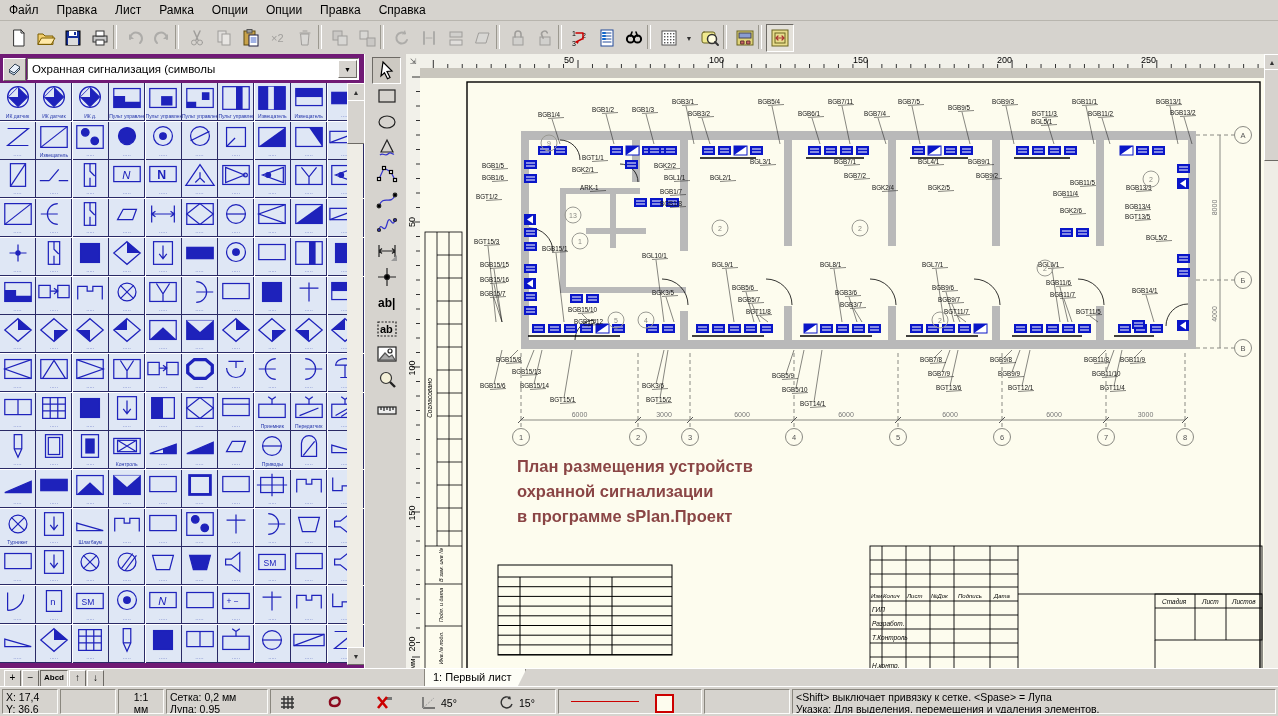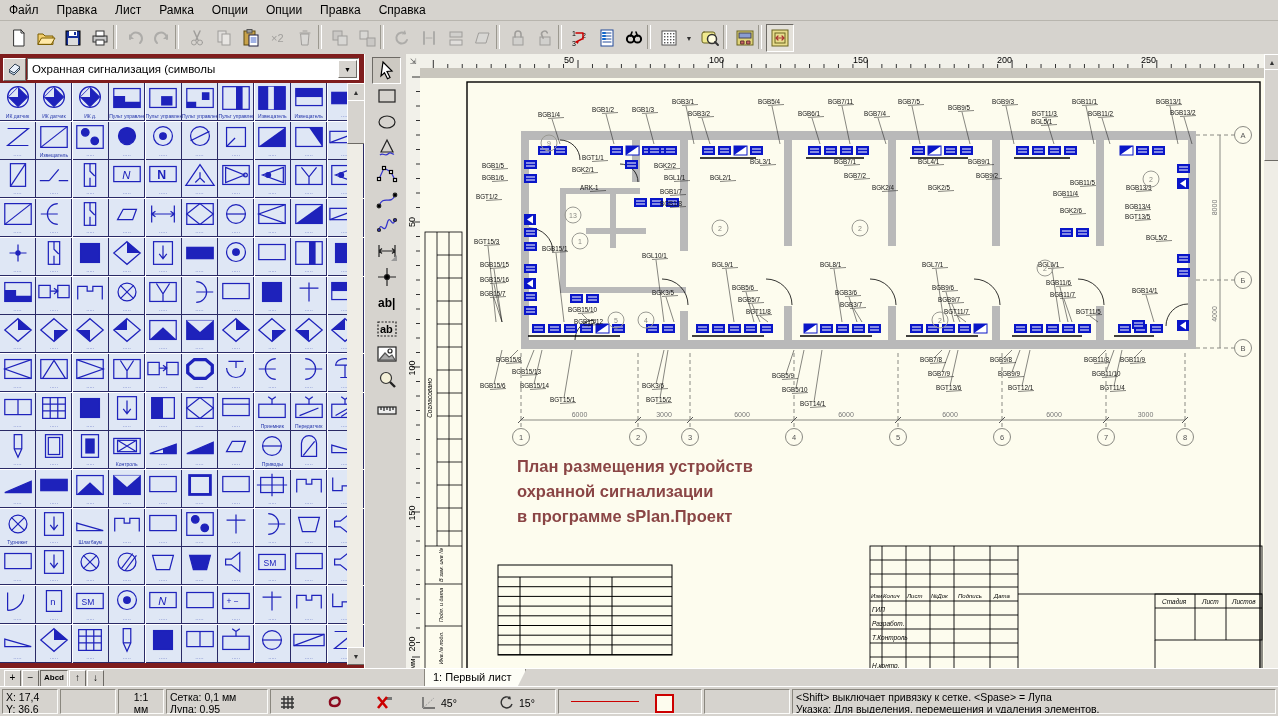--- a/index.html
+++ b/index.html
@@ -16,21 +16,21 @@
   
   #toolbar{left:0;top:21px;width:1278px;height:33px;background:#d6d3ce;
            border-bottom:1px solid #9b988f;}
   .tbtn{position:absolute;top:3px;width:26px;height:26px;display:flex;align-items:center;
         justify-content:center;border:1px solid transparent;}
   .tbtn.pressed{border-color:#6d6a65 #fff #fff #6d6a65;background:#e4e1da;}
   .tbtn.disabled svg{opacity:.42;filter:grayscale(1);}
   .tsep{position:absolute;top:4px;width:2px;height:24px;border-left:1px solid #9b988f;
         border-right:1px solid #fff;}
   
-  #library{left:0;top:54px;width:364px;height:614px;background:#7f1d1d;}
+  #library{left:0;top:54px;width:364px;height:614px;background:#701a75;}
   #combo-row{position:absolute;left:0;top:2px;width:364px;height:26px;}
   #lib-icon-btn{position:absolute;left:3px;top:2px;width:21px;height:21px;background:#d6d3ce;
       display:flex;align-items:center;justify-content:center;}
   #combo{position:absolute;left:27px;top:2px;width:330px;height:20px;background:#fff;
       display:flex;align-items:center;}
   #combo-text{padding-left:4px;font-size:11.5px;white-space:nowrap;overflow:hidden;}
   #combo-btn{position:absolute;right:1px;top:1px;width:17px;height:16px;background:#d6d3ce;
       display:flex;align-items:center;justify-content:center;font-size:7px;}
   #lib-grid{position:absolute;left:0;top:29px;width:364px;height:580px;overflow:hidden;
       background:#fff;}
@@ -2216,21 +2216,21 @@
       <div class="sp inset2" style="left: 2px; width: 56px;">
         <div class="statxt">X: 17,4</div>
         <div class="statxt">Y: 36,6</div>
       </div>
       <div class="sp inset2" style="left: 60px; width: 56px;"></div>
       <div class="sp inset2" style="left: 118px; width: 46px;">
         <div style="text-align:center">1:1</div>
         <div style="text-align:center">мм</div>
       </div>
       <div class="sp inset2" style="left: 166px; width: 102px;">
-        <div>Сетка: 0,1 мм</div>
+        <div>Сетка: 0,2 мм</div>
         <div>Лупа:  0,95</div>
       </div>
       <div class="sp inset2" style="left: 270px; width: 286px;">
         <span style="position:absolute;left:8px;top:4px;"><svg width="17" height="17" viewBox="0 0 17 17" stroke="#333" stroke-width="1.4" fill="none">
             <path d="M2 5h13M2 9h13M2 13h13M5 2v13M9 2v13M13 2v13"></path>
           </svg></span>
         <span style="position:absolute;left:56px;top:4px;"><svg width="18" height="16" viewBox="0 0 18 16">
             <path d="M3 9C2 4 10 2 12 5s0 7-4 7-5-1-5-3z" fill="none" stroke="#8c0a1e" stroke-width="2.4"></path>
           </svg></span>
         <span style="position:absolute;left:104px;top:3px;"><svg width="18" height="18" viewBox="0 0 18 18">

